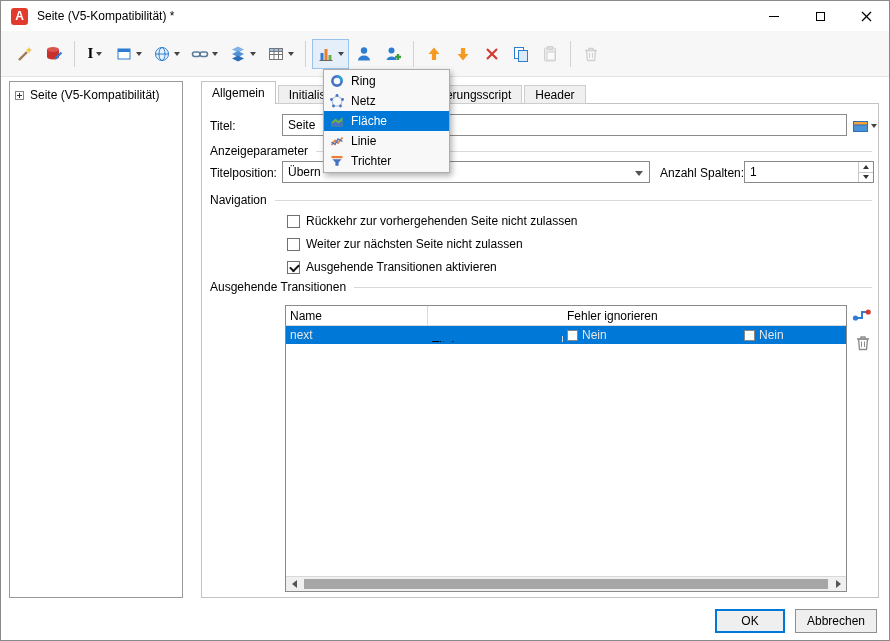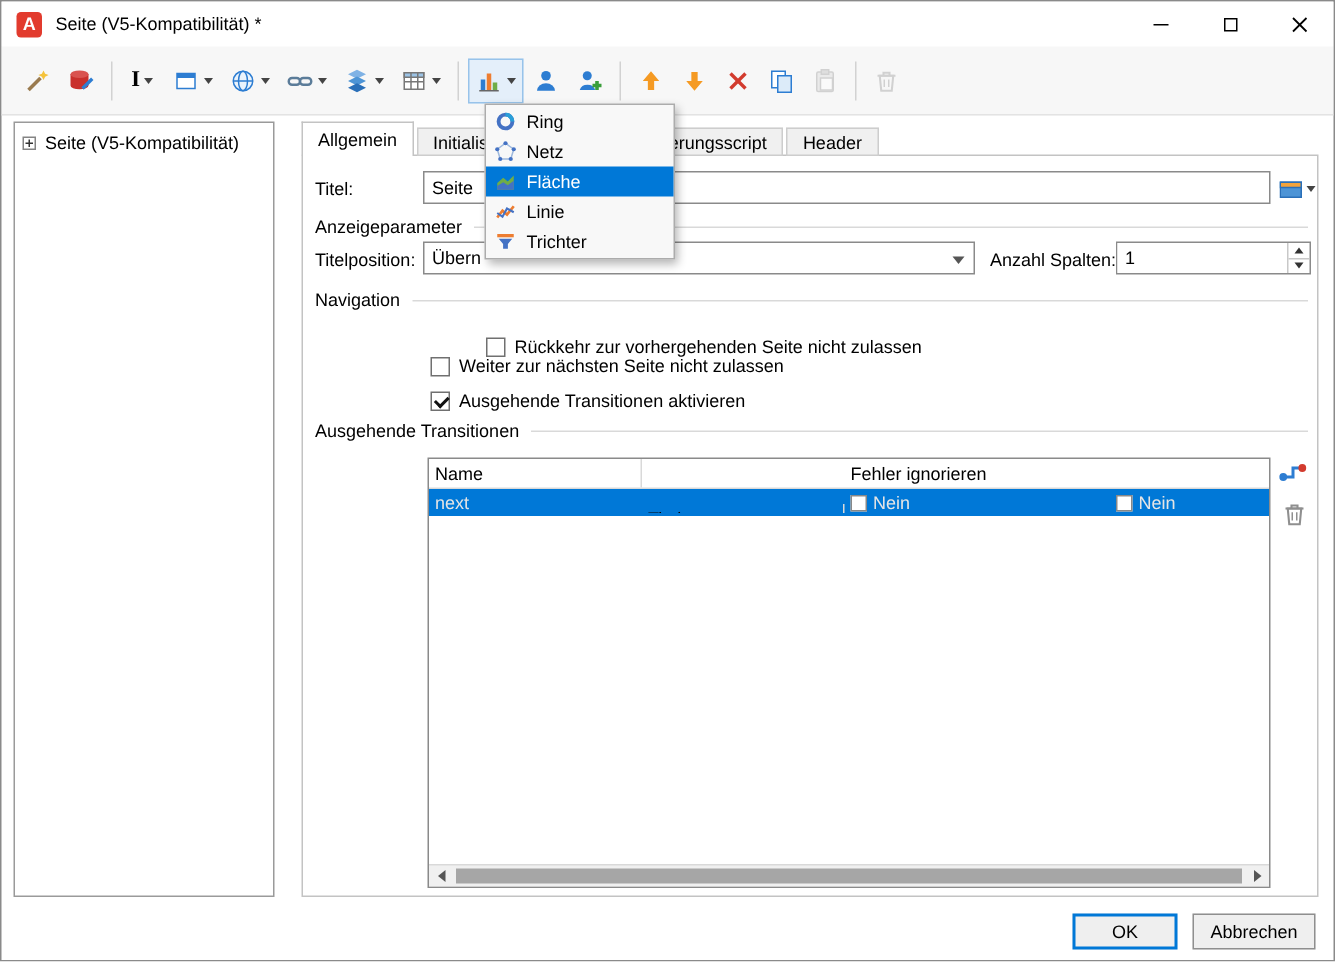--- a/index.html
+++ b/index.html
@@ -329,21 +329,21 @@
           <span class="tri-down"></span>
         </div>
       </div>
     </div>
 
     <div class="group-row" style="top:89px;">
       <span>Navigation</span>
       <div class="rule"></div>
     </div>
 
-    <div class="cb-row" style="top:120px;margin-left:37px;">
+    <div class="cb-row" style="top:110px;">
       <span class="cb"></span>
       <span>Rückkehr zur vorhergehenden Seite nicht zulassen</span>
     </div>
     <div class="cb-row" style="top:133px;">
       <span class="cb"></span>
       <span>Weiter zur nächsten Seite nicht zulassen</span>
     </div>
     <div class="cb-row" style="top:156px;">
       <span class="cb checked"></span>
       <span>Ausgehende Transitionen aktivieren</span>

